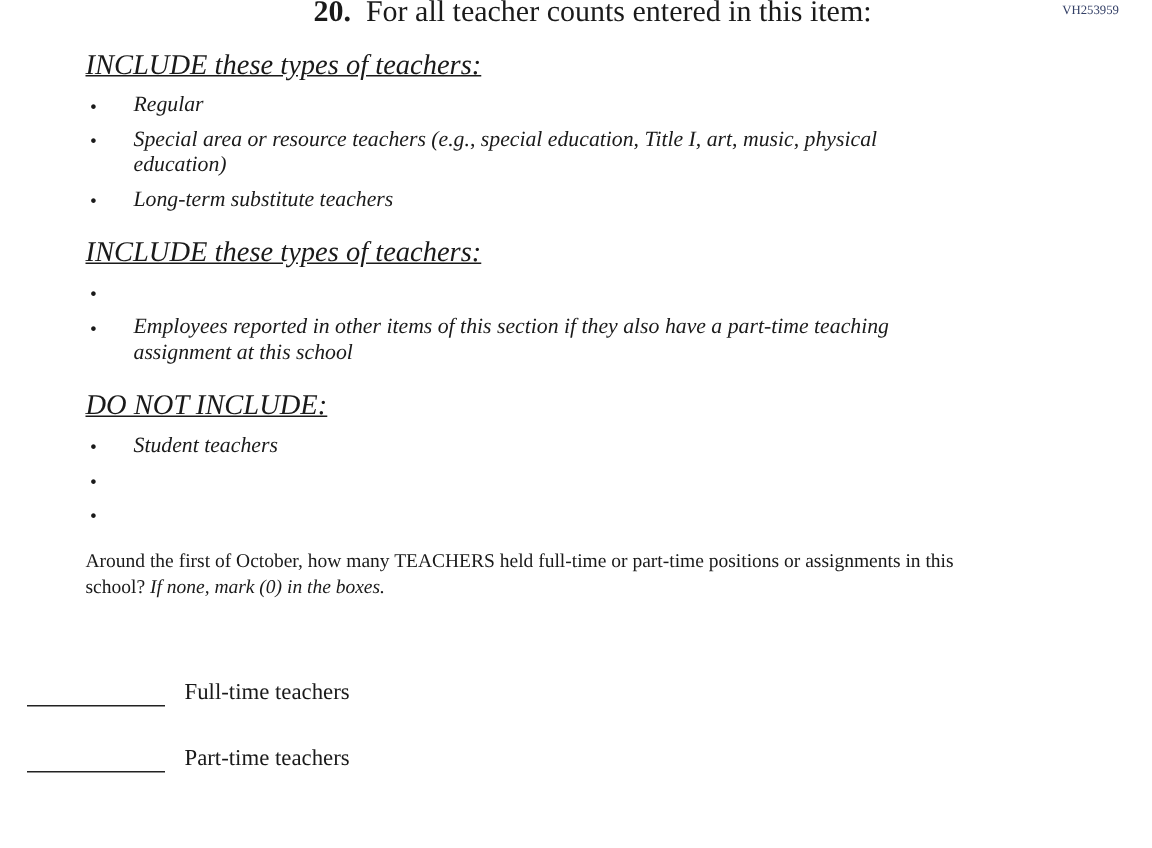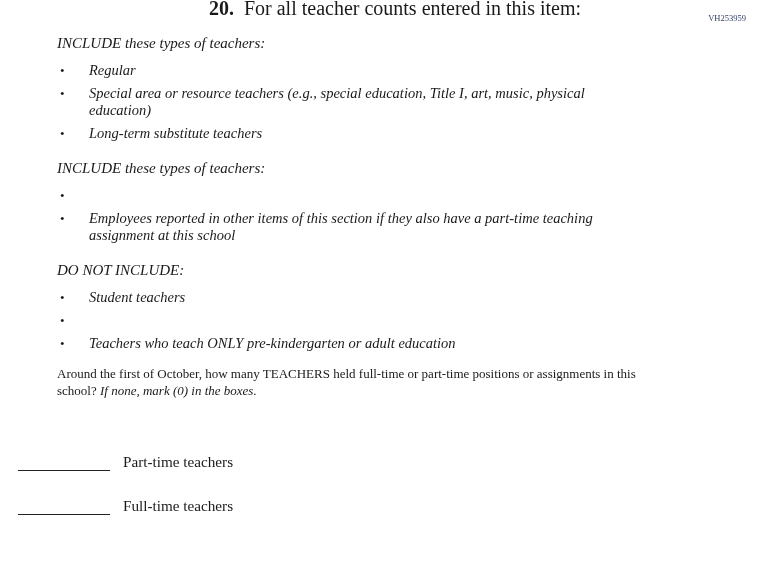--- a/index.html
+++ b/index.html
@@ -8,45 +8,46 @@
     position: relative;
     width: 768px;
     height: 565px;
     background: #ffffff;
     font-family: "Liberation Serif", serif;
     color: #1a1a1a;
     overflow: hidden;
   }
   .accession-code {
     position: absolute;
-    top: 13px;
+    top: 1px;
     right: 22px;
     font-size: 8.5px;
     color: #333f66;
   }
   .item-row {
     display: flex;
     margin-left: 22px;
     font-size: 20px;
     line-height: 17px;
     justify-content: center;
   }
   .item-num {
     font-weight: bold;
     flex: 0 0 35px;
     width: 35px;
   }
   .item-intro { }
   .content { margin-left: 57px; width: 605px; }
   .sec-heading {
     font-style: italic;
-    font-size: 15px;
+    font-size: 19px;
     line-height: 17px;
     margin-top: 18px;
     margin-bottom: 10px;
+    text-decoration: underline;
   }
   .bullet {
     display: flex;
     margin-bottom: 6px;
     font-size: 14.5px;
     line-height: 17px;
   }
   .bullet-marker {
     flex: 0 0 32px;
     width: 32px;
@@ -122,35 +123,34 @@
       <div class="sec-heading">DO NOT INCLUDE:</div>
       <div class="bullet">
         <span class="bullet-marker">•</span>
         <span class="bullet-text">Student teachers</span>
       </div>
       <div class="bullet">
         <span class="bullet-marker">•</span>
       </div>
       <div class="bullet">
         <span class="bullet-marker">•</span>
-        <span class="bullet-text">Teachers who teach ONLY pre-kindergarten or adult education</span>
       </div>
     </div>
 
     <p class="question">
       <span>Around the first of October, how many TEACHERS held full-time or part-time positions or assignments in this school?</span>
       <span class="question-note">If none, mark (0) in the boxes.</span>
     </p>
 
   </div>
 
   <div class="answers">
     <div class="answer-row">
       <span class="answer-blank"></span>
-      <span class="answer-label">Part-time teachers</span>
+      <span class="answer-label">Full-time teachers</span>
     </div>
     <div class="answer-row">
       <span class="answer-blank"></span>
-      <span class="answer-label">Full-time teachers</span>
+      <span class="answer-label">Part-time teachers</span>
     </div>
   </div>
 
 </div>
 
 </body></html>

